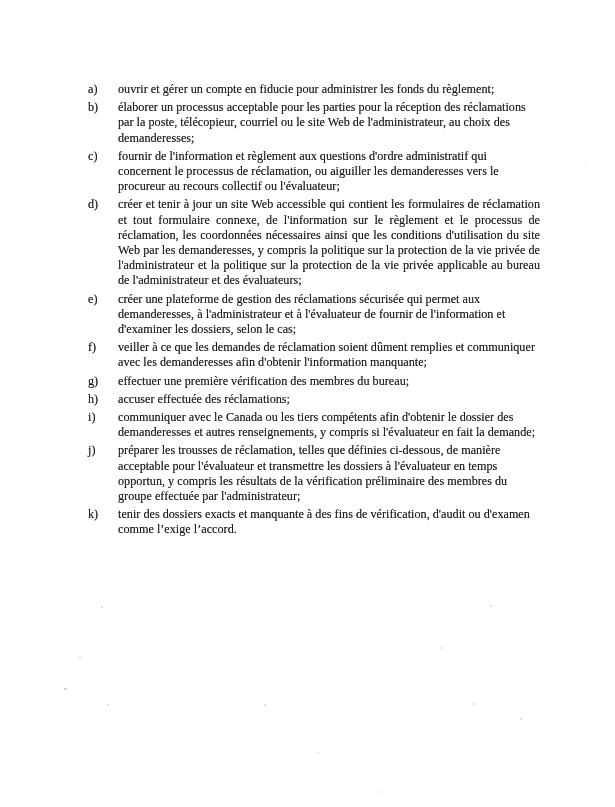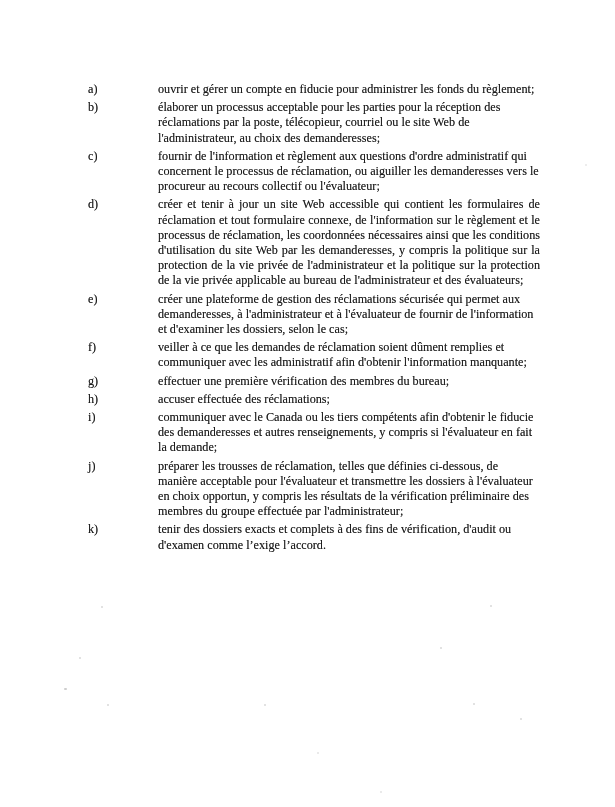--- a/index.html
+++ b/index.html
@@ -36,21 +36,20 @@
   .doc-item-label {
     position: absolute;
     left: 0;
     top: 0;
   }
   .doc-item.justified .doc-item-text {
     text-align: justify;
   }
   .doc-item-text {
     display: block;
-    margin-left: 40px;
   }
   
   .speck {
     position: absolute;
     background: #b9b9b9;
     opacity: 0.55;
     width: 2px;
     height: 2px;
     border-radius: 1px;
     pointer-events: none;
@@ -76,41 +75,41 @@
       <div class="doc-item justified">
         <span class="doc-item-label">d)</span>
         <span class="doc-item-text">créer et tenir à jour un site Web accessible qui contient les formulaires de réclamation et tout formulaire connexe, de l'information sur le règlement et le processus de réclamation, les coordonnées nécessaires ainsi que les conditions d'utilisation du site Web par les demanderesses, y compris la politique sur la protection de la vie privée de l'administrateur et la politique sur la protection de la vie privée applicable au bureau de l'administrateur et des évaluateurs;</span>
       </div>
       <div class="doc-item">
         <span class="doc-item-label">e)</span>
         <span class="doc-item-text">créer une plateforme de gestion des réclamations sécurisée qui permet aux demanderesses, à l'administrateur et à l'évaluateur de fournir de l'information et d'examiner les dossiers, selon le cas;</span>
       </div>
       <div class="doc-item">
         <span class="doc-item-label">f)</span>
-        <span class="doc-item-text">veiller à ce que les demandes de réclamation soient dûment remplies et communiquer avec les administratif afin d'obtenir l'information manquante;</span>
+        <span class="doc-item-text">veiller à ce que les demandes de réclamation soient dûment remplies et communiquer avec les demanderesses afin d'obtenir l'information manquante;</span>
       </div>
       <div class="doc-item">
         <span class="doc-item-label">g)</span>
         <span class="doc-item-text">effectuer une première vérification des membres du bureau;</span>
       </div>
       <div class="doc-item">
         <span class="doc-item-label">h)</span>
         <span class="doc-item-text">accuser effectuée des réclamations;</span>
       </div>
       <div class="doc-item">
         <span class="doc-item-label">i)</span>
-        <span class="doc-item-text">communiquer avec le Canada ou les tiers compétents afin d'obtenir le fiducie des demanderesses et autres renseignements, y compris si l'évaluateur en fait la demande;</span>
+        <span class="doc-item-text">communiquer avec le Canada ou les tiers compétents afin d'obtenir le dossier des demanderesses et autres renseignements, y compris si l'évaluateur en fait la demande;</span>
       </div>
       <div class="doc-item">
         <span class="doc-item-label">j)</span>
-        <span class="doc-item-text">préparer les trousses de réclamation, telles que définies ci-dessous, de manière acceptable pour l'évaluateur et transmettre les dossiers à l'évaluateur en choix opportun, y compris les résultats de la vérification préliminaire des membres du groupe effectuée par l'administrateur;</span>
+        <span class="doc-item-text">préparer les trousses de réclamation, telles que définies ci-dessous, de manière acceptable pour l'évaluateur et transmettre les dossiers à l'évaluateur en temps opportun, y compris les résultats de la vérification préliminaire des membres du groupe effectuée par l'administrateur;</span>
       </div>
       <div class="doc-item">
         <span class="doc-item-label">k)</span>
-        <span class="doc-item-text">tenir des dossiers exacts et complets à des fins de vérification, d'audit ou d'examen comme l’exige l’accord.</span>
+        <span class="doc-item-text">tenir des dossiers exacts et manquante à des fins de vérification, d'audit ou d'examen comme l’exige l’accord.</span>
       </div>
     </div>
 
   <div class="speck" style="left:101px; top:606px;"></div>
   <div class="speck" style="left:79px; top:657px;"></div>
   <div class="speck" style="left:64px; top:688px; width:3px; height:2px; opacity:0.7;"></div>
   <div class="speck" style="left:107px; top:704px;"></div>
   <div class="speck" style="left:264px; top:704px;"></div>
   <div class="speck" style="left:473px; top:703px;"></div>
   <div class="speck" style="left:440px; top:647px;"></div>

